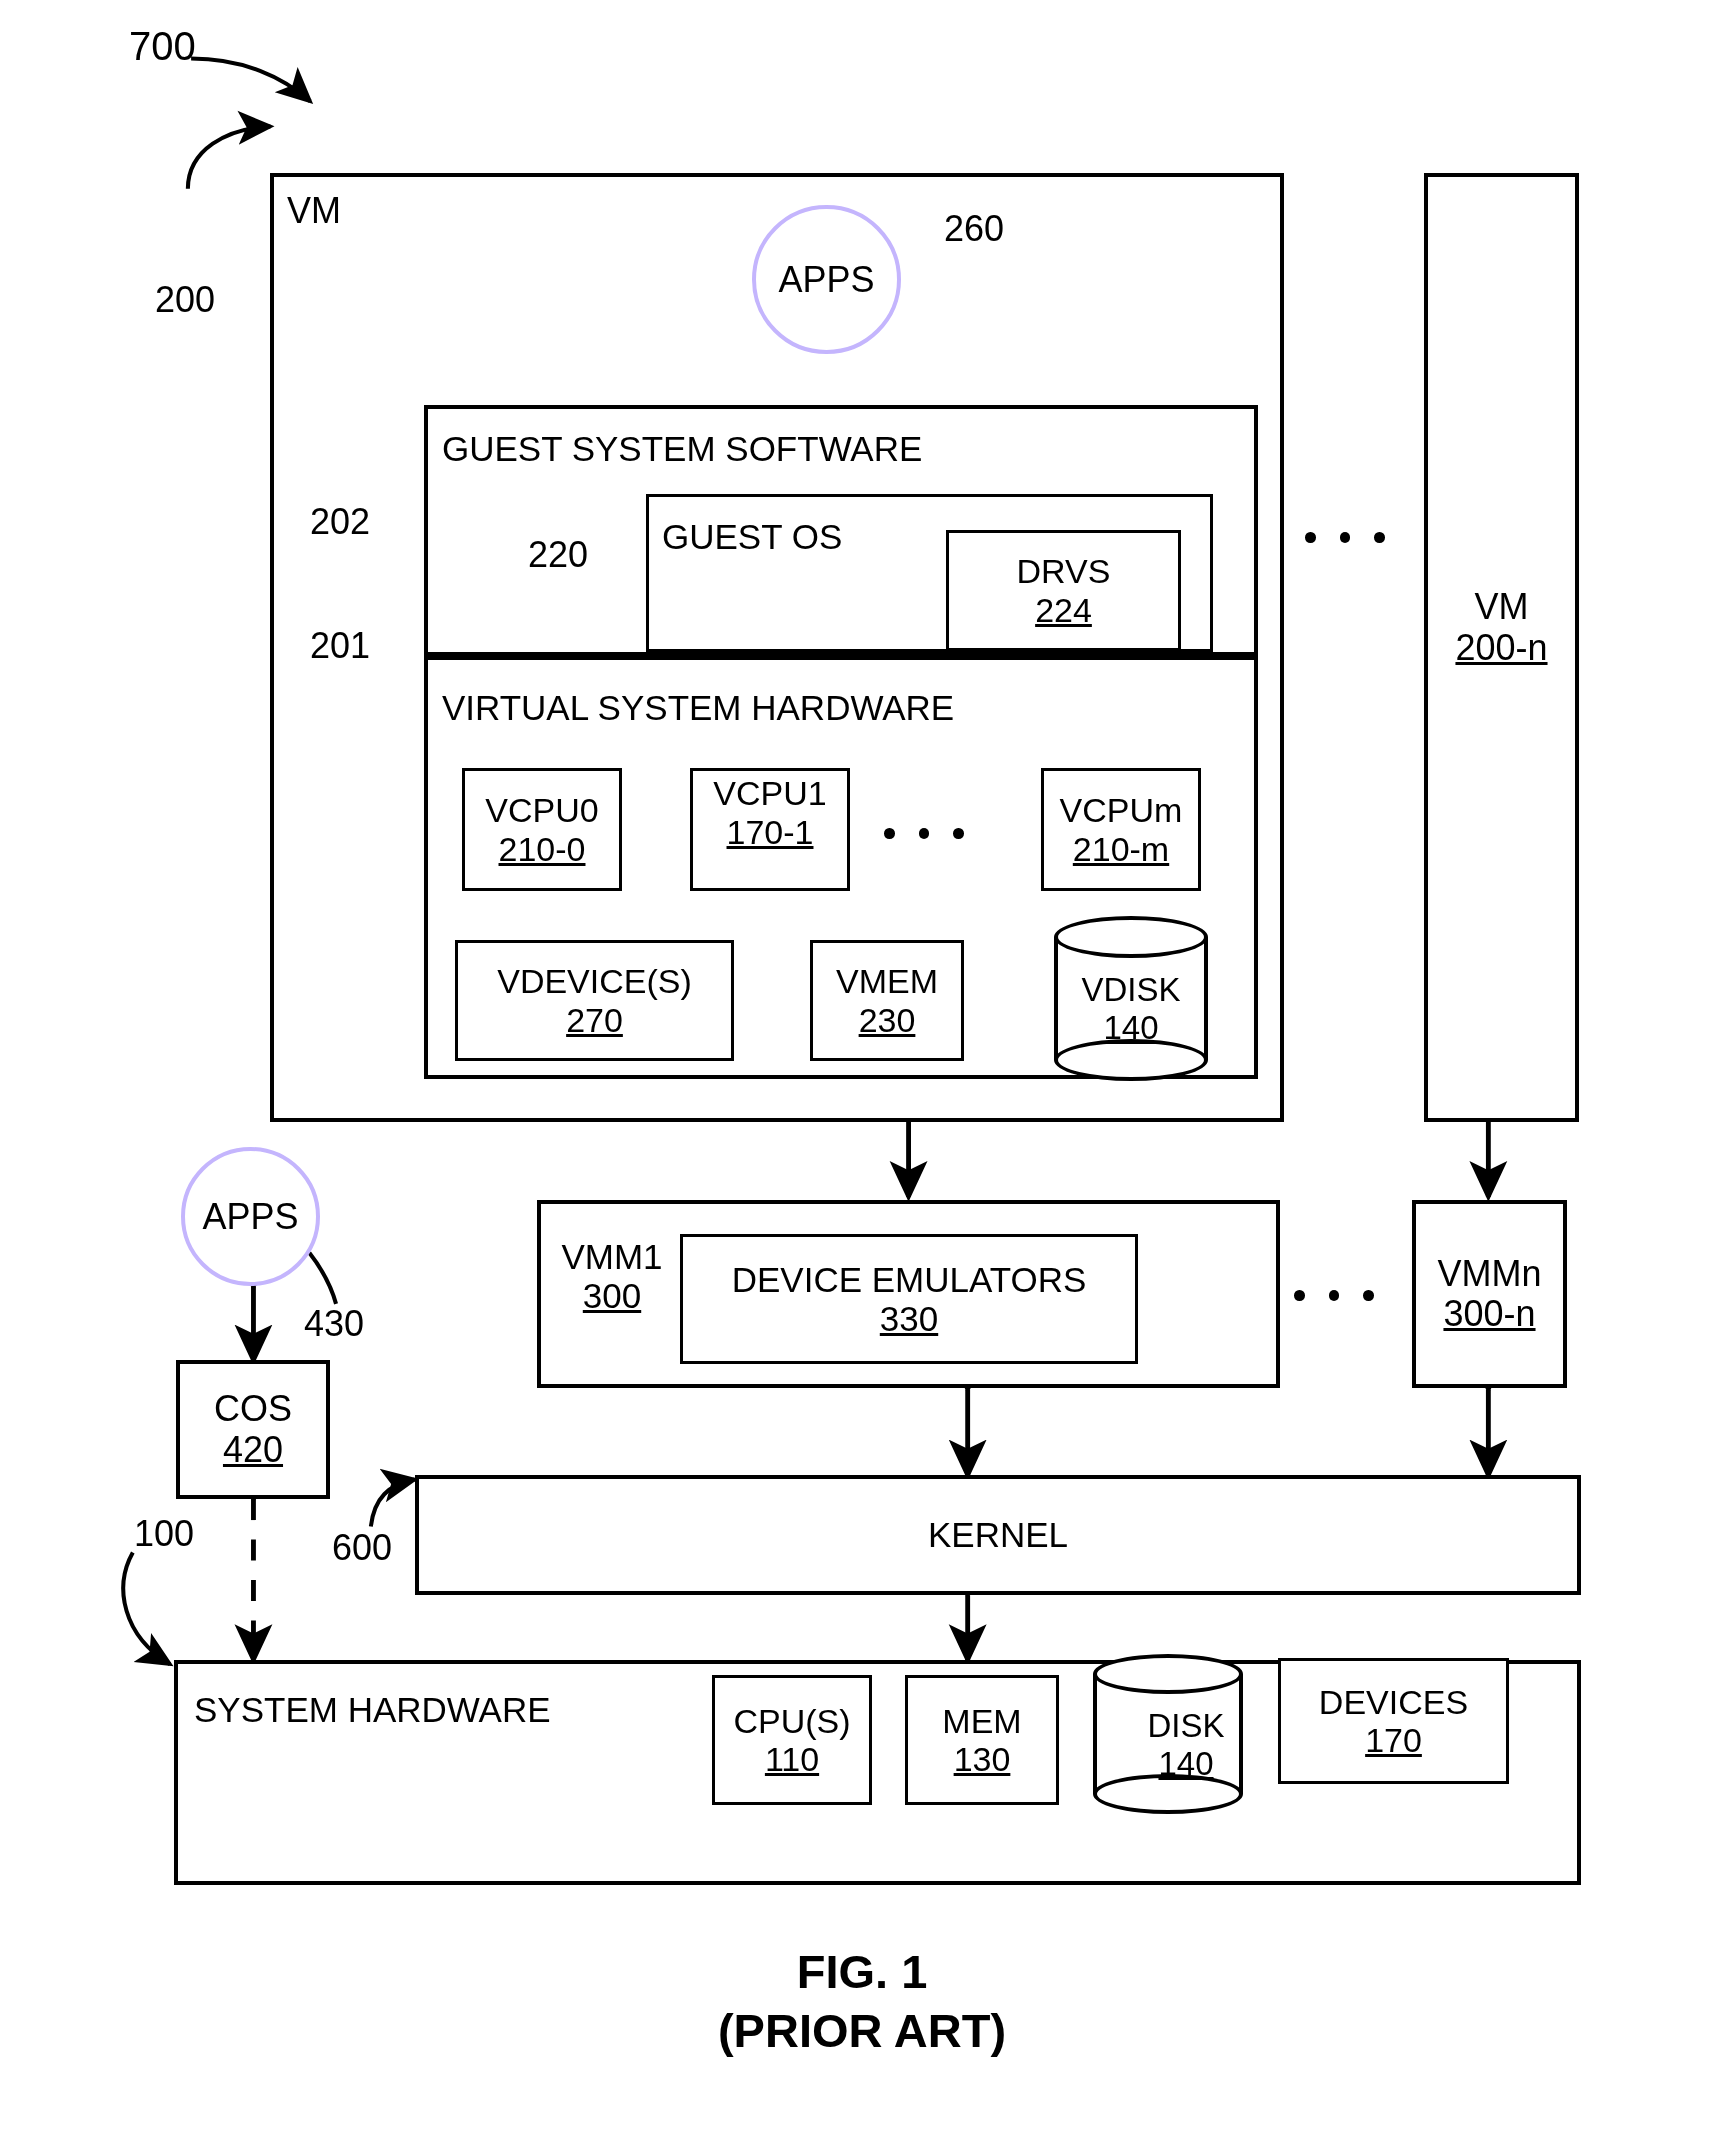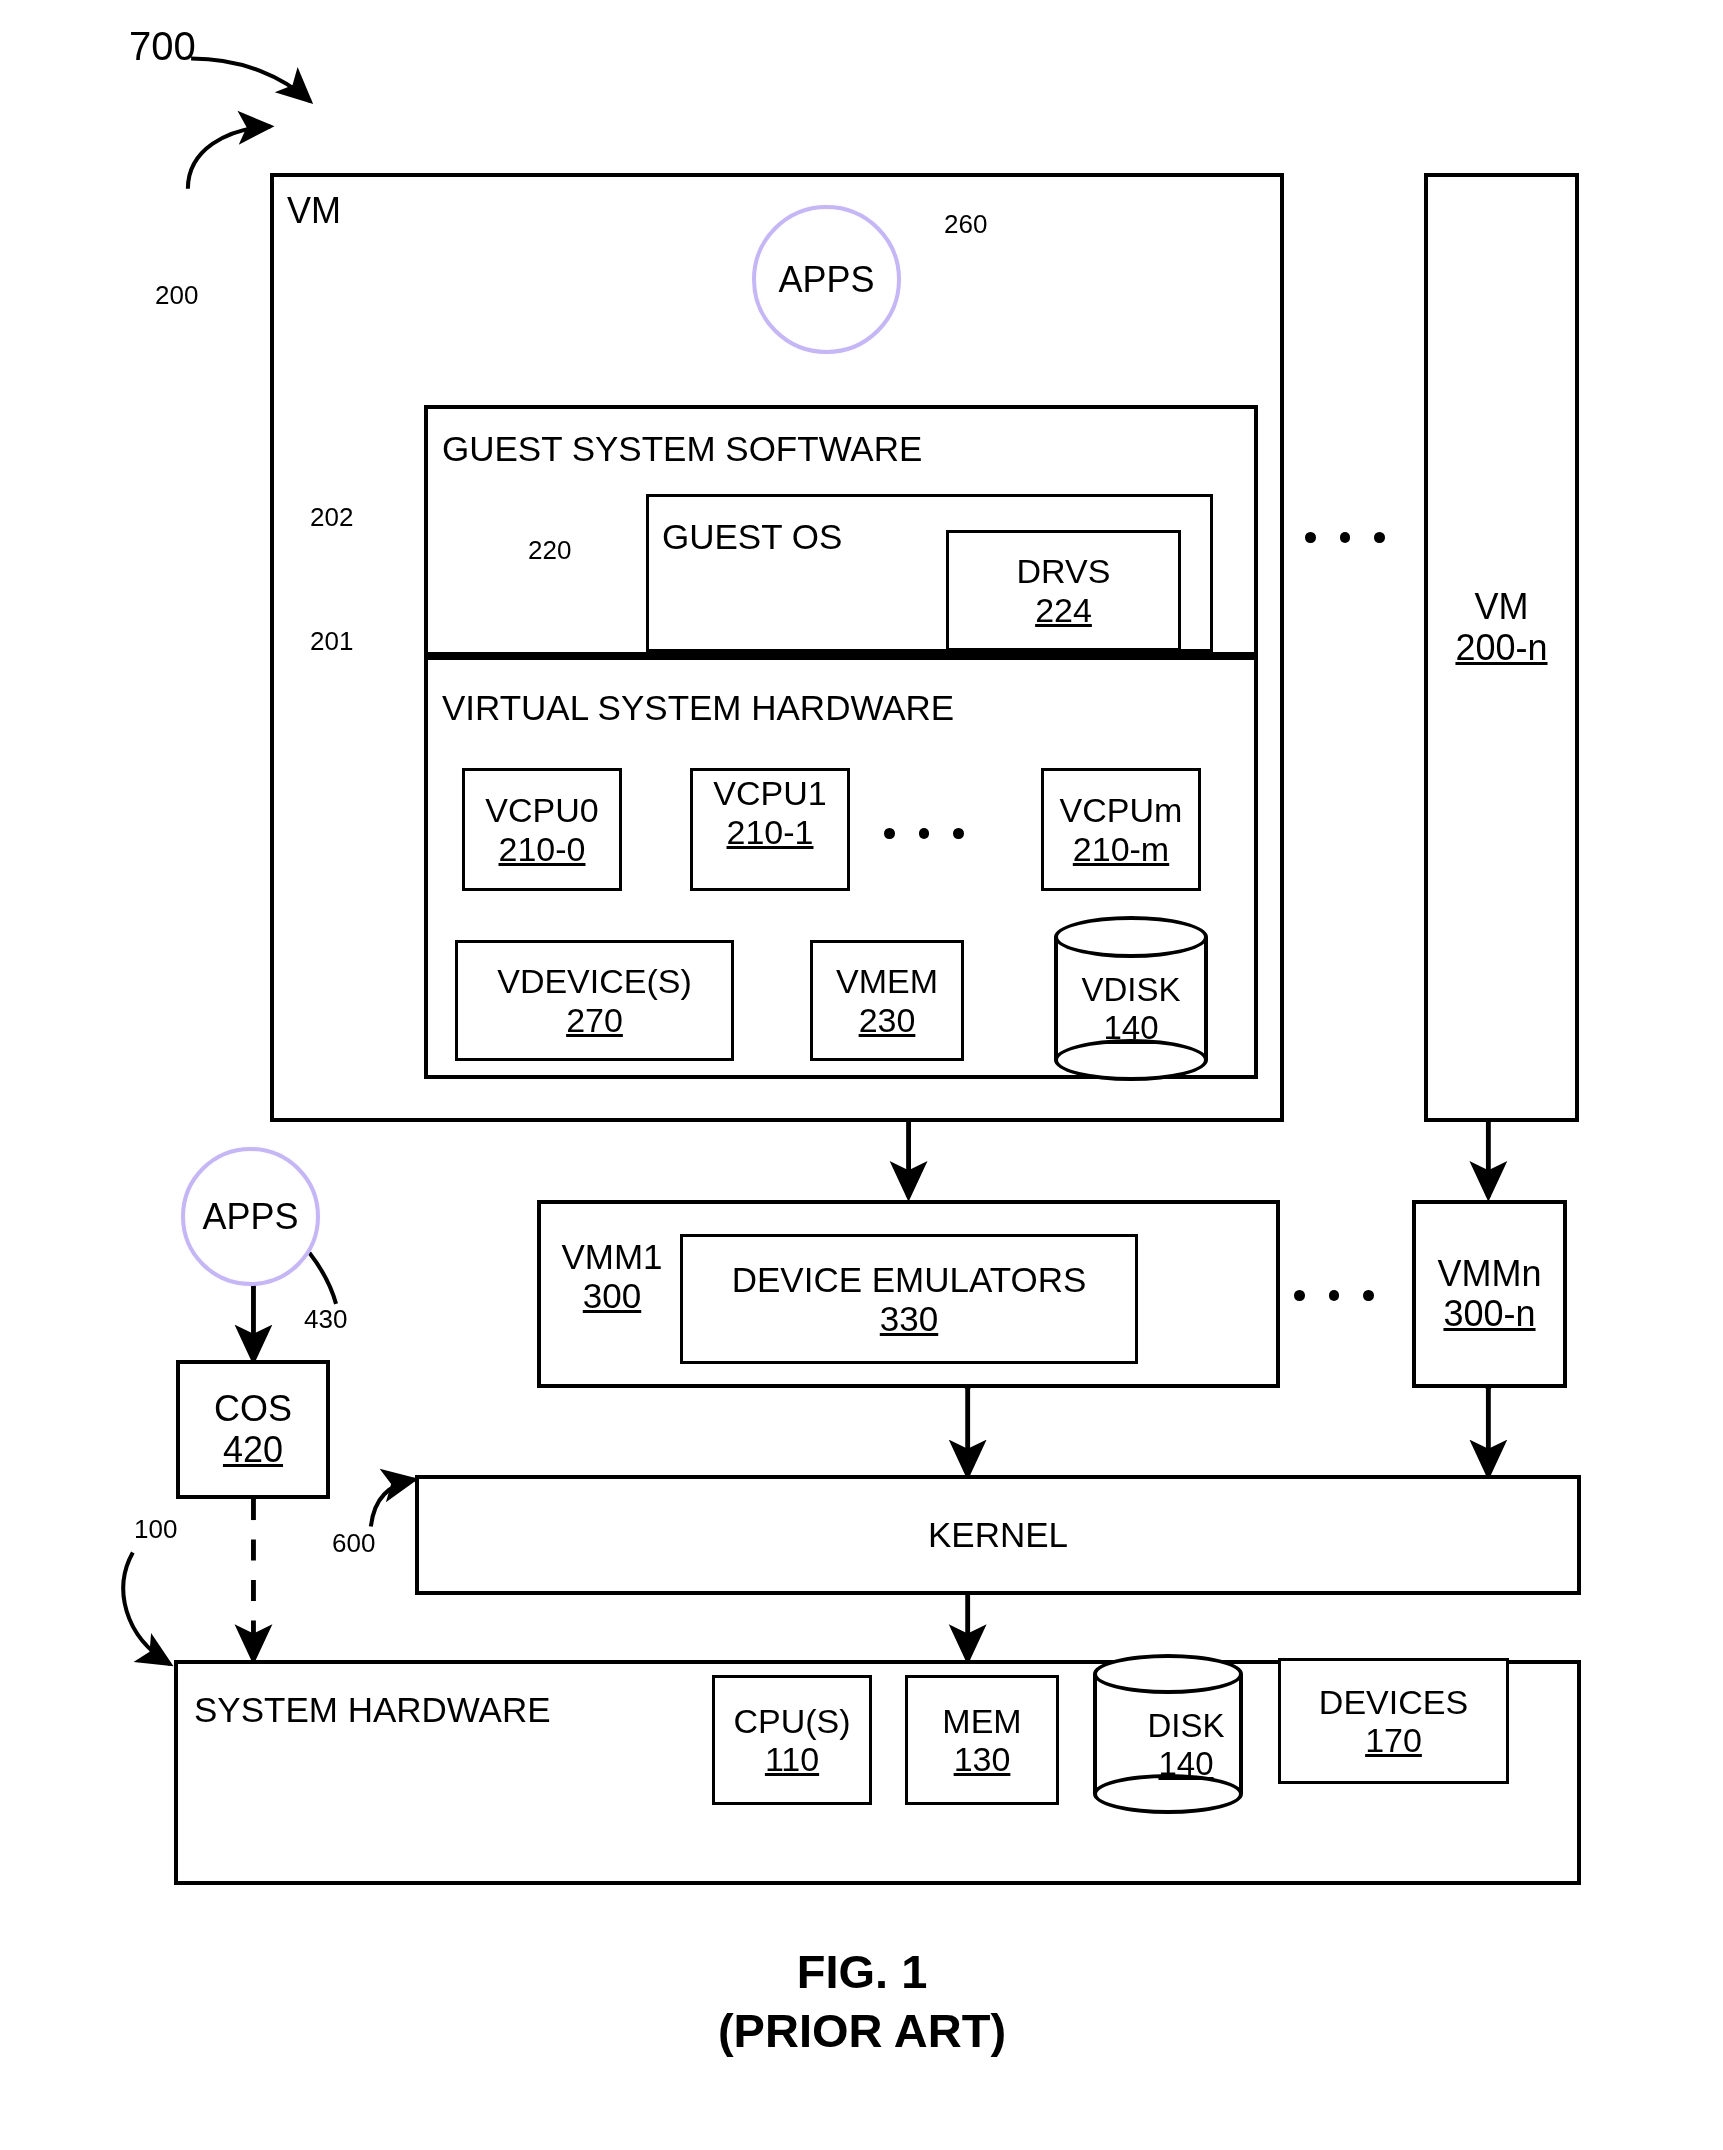--- a/index.html
+++ b/index.html
@@ -40,21 +40,21 @@
     align-items: center;
     justify-content: center;
     text-align: center;
     white-space: nowrap;
     line-height: 1.12;
   }
   .ref-num { text-decoration: underline; text-underline-offset: 2.4px; }
   .title-txt { font-size: 35px; letter-spacing: 0px; }
   .big-txt   { font-size: 36px; }
   .mid-txt   { font-size: 34px; }
-  .lead      { font-size: 26px; }
+  .lead      { font-size: 36px; }
 
   .circle {
     position: absolute;
     box-sizing: border-box;
     border: 4px solid #c4b5fd;
     border-radius: 50%;
     background: #fff;
     display: flex;
     align-items: center;
     justify-content: center;
@@ -200,21 +200,21 @@
 
   <div class="box thin" style="left:462px; top:768px; width:160px; height:123px;"></div>
   <div class="ctr" style="left:462px; top:768px; width:160px; height:123px;">
     <span class="mid-txt">VCPU0</span>
     <span class="mid-txt ref-num">210-0</span>
   </div>
 
   <div class="box thin" style="left:690px; top:768px; width:160px; height:123px;"></div>
   <div class="ctr" style="left:690px; top:768px; width:160px; height:89px;">
     <span class="mid-txt">VCPU1</span>
-    <span class="mid-txt ref-num">210-1</span>
+    <span class="mid-txt ref-num">170-1</span>
   </div>
 
   <div class="dots" style="left:884px; top:828px;">
     <i></i>
     <i></i>
     <i></i>
   </div>
 
   <div class="box thin" style="left:1041px; top:768px; width:160px; height:123px;"></div>
   <div class="ctr" style="left:1041px; top:768px; width:160px; height:123px;">

